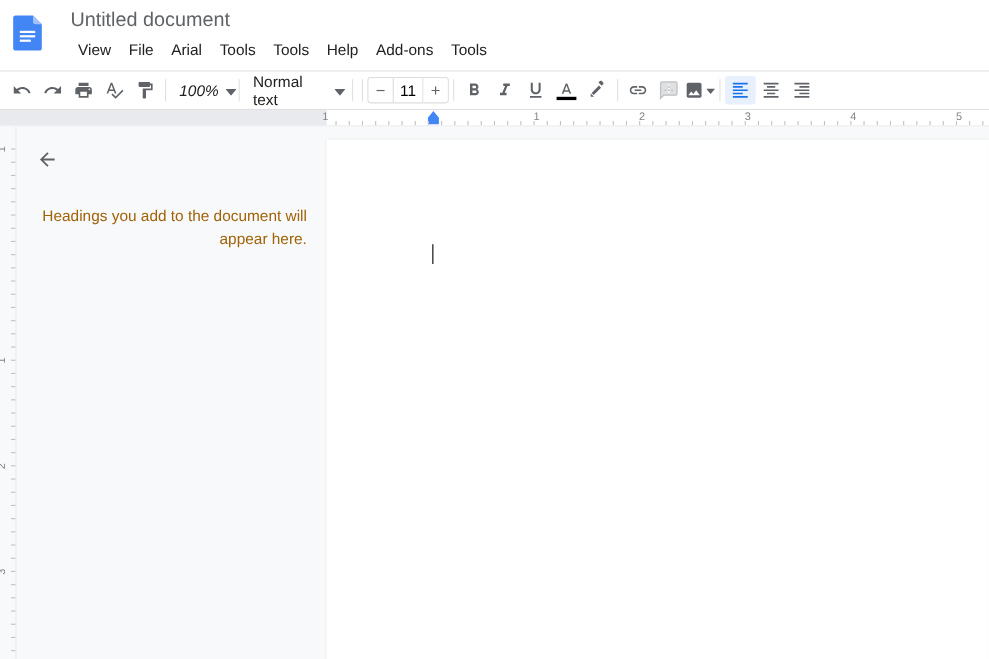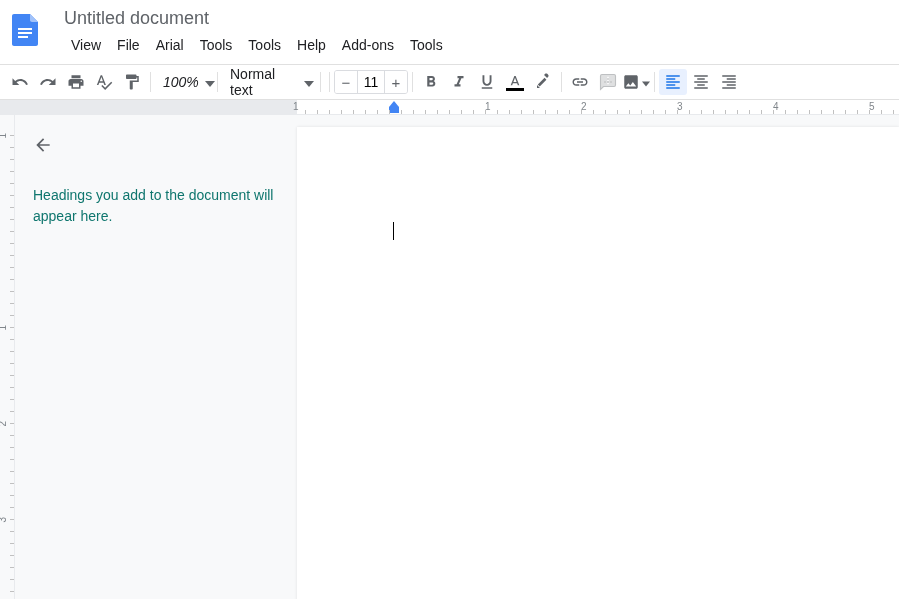--- a/index.html
+++ b/index.html
@@ -38,21 +38,21 @@
     .ruler-marker { position: absolute; top: 0; }
     
     .workspace { display: flex; height: calc(100% - 111px); background: #f8f9fa; }
     .vruler { width: 15px; background: #f8f9fa; border-right: 1px solid #e8eaed; position: relative; }
     .vruler-num { position: absolute; left: 2px; font-size: 10px; color: #80868b; transform: rotate(-90deg); transform-origin: left; }
     .vruler-tick { position: absolute; left: 10px; width: 4px; height: 1px; background: #c0c0c0; }
     
     .outline-panel { width: 282px; background: #f8f9fa; padding: 20px 18px; }
     .outline-back { margin-bottom: 26px; cursor: pointer; color: #5f6368; }
     .outline-back svg { width: 20px; height: 20px; fill: currentColor; }
-    .outline-text { font-size: 14px; color: #0f766e; line-height: 1.5; }
+    .outline-text { font-size: 14px; color: #a16207; line-height: 1.5; text-align: right; }
     
     .page { background: #fff; flex: 1; margin-top: 12px; box-shadow: 0 0 3px rgba(0,0,0,0.1); position: relative; }
     .cursor { position: absolute; left: 96px; top: 95px; width: 1px; height: 18px; background: #000; }
   </style>
 </head>
 <body>
 
 <div class="header">
   <div class="logo">
     <svg viewBox="0 0 36 36">

